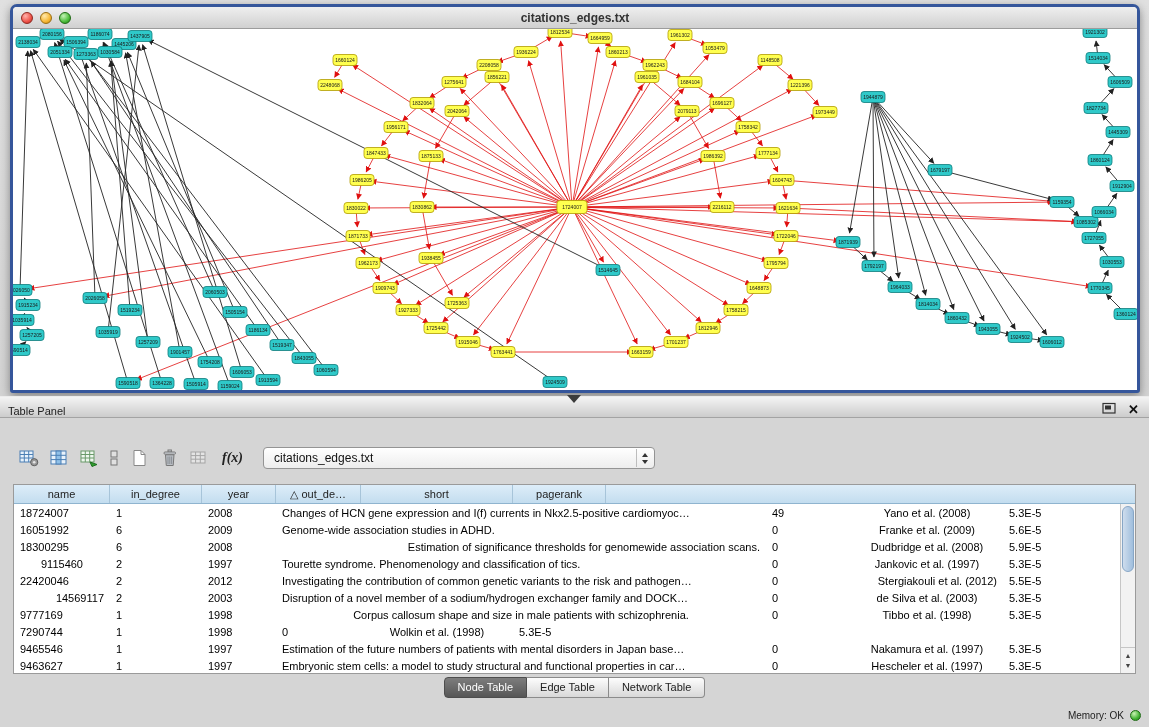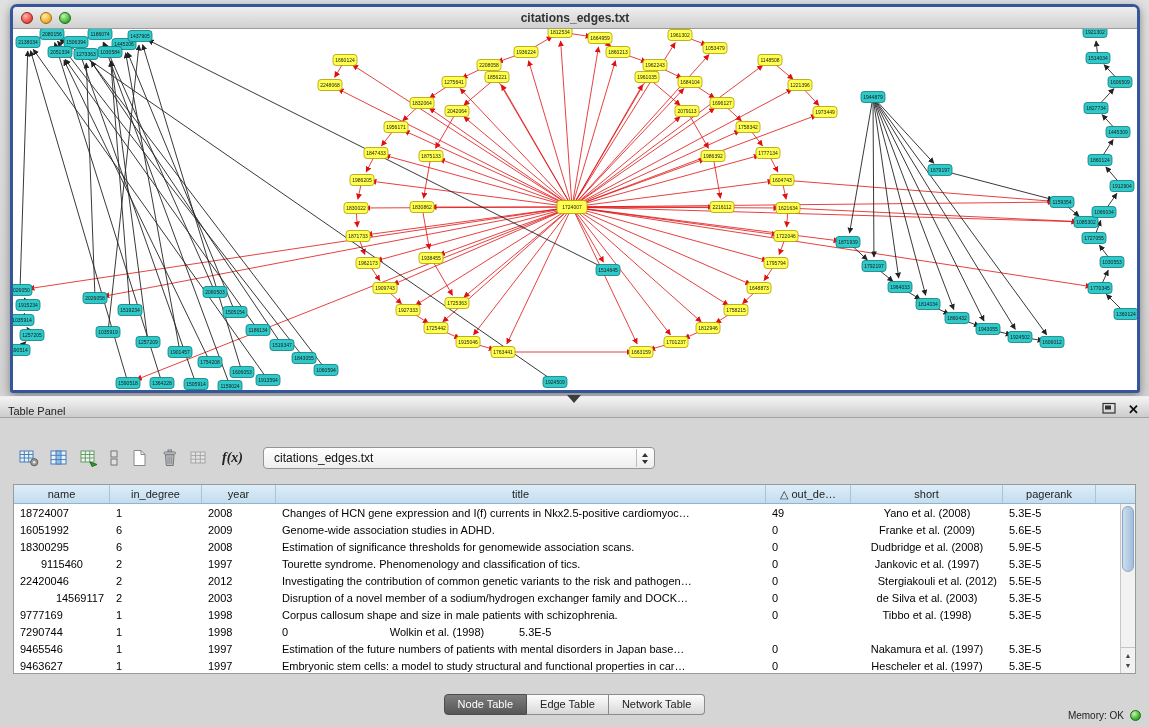--- a/index.html
+++ b/index.html
@@ -61,21 +61,21 @@
   .th.filler { flex:1; border-right:none; }
   .tbody { position:absolute; top:19px; left:0; right:15px; bottom:0; overflow:hidden; font-size:11px; color:#000; }
   .tr { display:flex; height:17px; align-items:center; }
   .td { padding:0 6px; white-space:nowrap; overflow:hidden; flex-shrink:0; }
   .scrollbar { position:absolute; right:0; top:19px; bottom:0; width:15px; background:#f2f2f2; border-left:1px solid #c6c6c6; }
   .thumb { position:absolute; left:1px; right:1px; top:2px; height:66px; border-radius:7px;
     background:linear-gradient(90deg,#cfdded,#9fbedd); border:1px solid #87a6c6; }
   .scroll-btns { position:absolute; bottom:0; left:0; right:0; height:26px; border-top:1px solid #c6c6c6;
     display:flex; flex-direction:column; align-items:center; justify-content:center; gap:3px; font-size:7px; color:#444; }
 
-  .tabs { position:absolute; left:0; right:0; top:298px; display:flex; justify-content:center; }
+  .tabs { position:absolute; left:0; right:0; top:281px; display:flex; justify-content:center; }
   .tab { height:21px; line-height:19px; padding:0 13px; font-size:11px; border:1px solid #8b8b8b; border-left-width:0;
     background:linear-gradient(#fdfdfd,#d8d8d8); color:#222; }
   .tab:first-child { border-radius:4px 0 0 4px; border-left-width:1px; }
   .tab:last-child { border-radius:0 4px 4px 0; }
   .tab.active { background:linear-gradient(#7d7d7d,#565656); color:#fff; border-color:#4d4d4d; }
 
   .status { position:absolute; right:8px; bottom:6px; display:flex; align-items:center; gap:6px;
     font-size:10px; color:#222; }
   .mem-dot { width:11px; height:11px; border-radius:50%; border:1px solid #1d6b14;
     background:radial-gradient(circle at 35% 30%, #c9f2b4, #43b335 60%, #1e7d15); }
@@ -770,21 +770,20 @@
             <i class="dn"></i>
           </span>
       </div>
     </div>
 
     <div class="data-table">
       <div class="thead">
           <div class="th" style="width: 96px;">name</div>
           <div class="th" style="width: 92px;">in_degree</div>
           <div class="th" style="width: 74px;">year</div>
-          <div class="th" style="width: 490px;">title</div>
           <div class="th" style="width: 85px;">△ out_de…</div>
           <div class="th" style="width: 152px;">short</div>
           <div class="th" style="width: 93px;">pagerank</div>
           <div class="th filler"></div>
         </div>
       <div class="tbody">
           <div class="tr">
             <div class="td" style="width: 96px; text-align: left;">18724007</div>
             <div class="td" style="width: 92px; text-align: left;">1</div>
             <div class="td" style="width: 74px; text-align: left;">2008</div>
@@ -799,21 +798,21 @@
             <div class="td" style="width: 74px; text-align: left;">2009</div>
             <div class="td" style="width: 490px; text-align: left;">Genome-wide association studies in ADHD.</div>
             <div class="td" style="width: 85px; text-align: left;">0</div>
             <div class="td" style="width: 152px; text-align: center;">Franke et al. (2009)</div>
             <div class="td" style="width: 93px; text-align: left;">5.6E-5</div>
           </div>
           <div class="tr">
             <div class="td" style="width: 96px; text-align: left;">18300295</div>
             <div class="td" style="width: 92px; text-align: left;">6</div>
             <div class="td" style="width: 74px; text-align: left;">2008</div>
-            <div class="td" style="width: 490px; text-align: left;">Estimation of significance thresholds for genomewide association scans.</div>
+            <div class="td" style="width: 490px; text-align: right;">Estimation of significance thresholds for genomewide association scans.</div>
             <div class="td" style="width: 85px; text-align: left;">0</div>
             <div class="td" style="width: 152px; text-align: center;">Dudbridge et al. (2008)</div>
             <div class="td" style="width: 93px; text-align: left;">5.9E-5</div>
           </div>
           <div class="tr">
             <div class="td" style="width: 96px; text-align: center;">9115460</div>
             <div class="td" style="width: 92px; text-align: left;">2</div>
             <div class="td" style="width: 74px; text-align: left;">1997</div>
             <div class="td" style="width: 490px; text-align: left;">Tourette syndrome. Phenomenology and classification of tics.</div>
             <div class="td" style="width: 85px; text-align: left;">0</div>
@@ -835,21 +834,21 @@
             <div class="td" style="width: 74px; text-align: left;">2003</div>
             <div class="td" style="width: 490px; text-align: left;">Disruption of a novel member of a sodium/hydrogen exchanger family and DOCK…</div>
             <div class="td" style="width: 85px; text-align: left;">0</div>
             <div class="td" style="width: 152px; text-align: center;">de Silva et al. (2003)</div>
             <div class="td" style="width: 93px; text-align: left;">5.3E-5</div>
           </div>
           <div class="tr">
             <div class="td" style="width: 96px; text-align: left;">9777169</div>
             <div class="td" style="width: 92px; text-align: left;">1</div>
             <div class="td" style="width: 74px; text-align: left;">1998</div>
-            <div class="td" style="width: 490px; text-align: left;">Corpus callosum shape and size in male patients with schizophrenia.</div>
+            <div class="td" style="width: 490px; text-align: center;">Corpus callosum shape and size in male patients with schizophrenia.</div>
             <div class="td" style="width: 85px; text-align: left;">0</div>
             <div class="td" style="width: 152px; text-align: center;">Tibbo et al. (1998)</div>
             <div class="td" style="width: 93px; text-align: left;">5.3E-5</div>
           </div>
           <div class="tr">
             <div class="td" style="width: 96px; text-align: left;">7290744</div>
             <div class="td" style="width: 92px; text-align: left;">1</div>
             <div class="td" style="width: 74px; text-align: left;">1998</div>
             <div class="td" style="width: 85px; text-align: left;">0</div>
             <div class="td" style="width: 152px; text-align: center;">Wolkin et al. (1998)</div>

